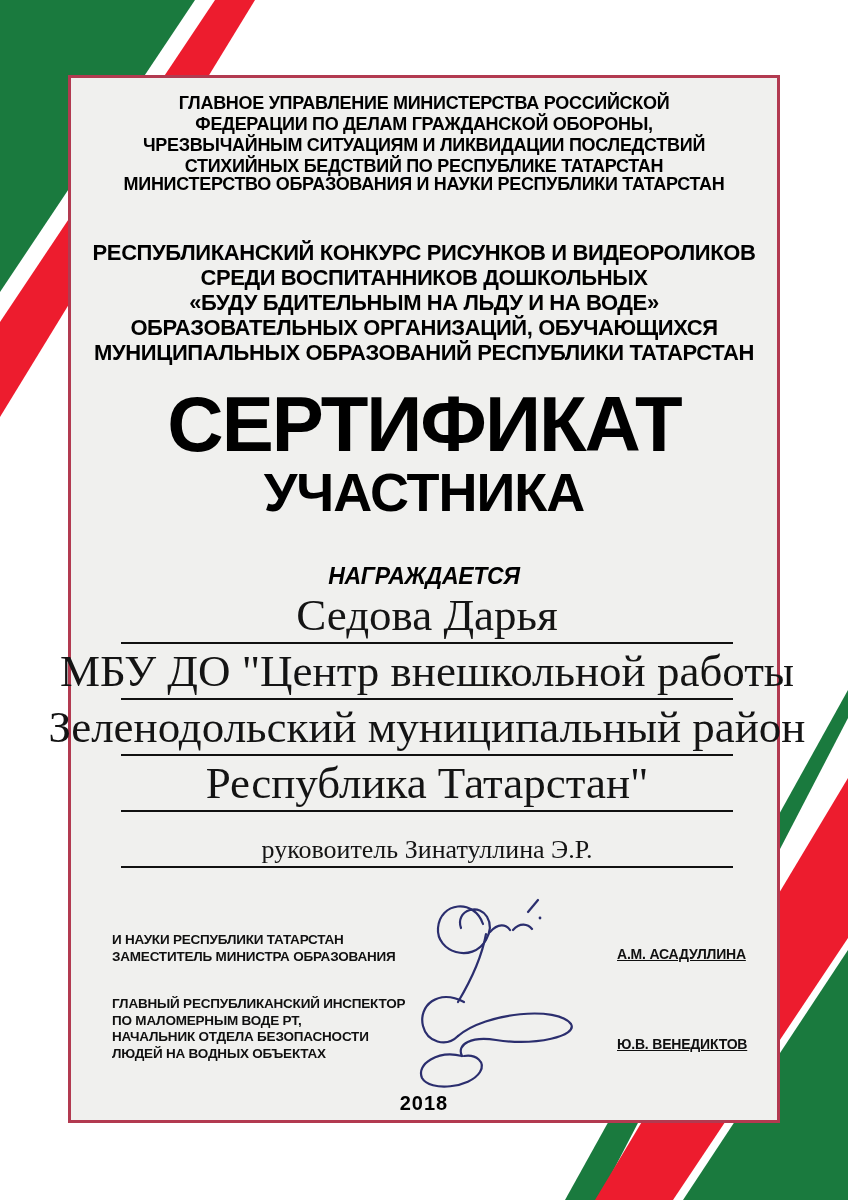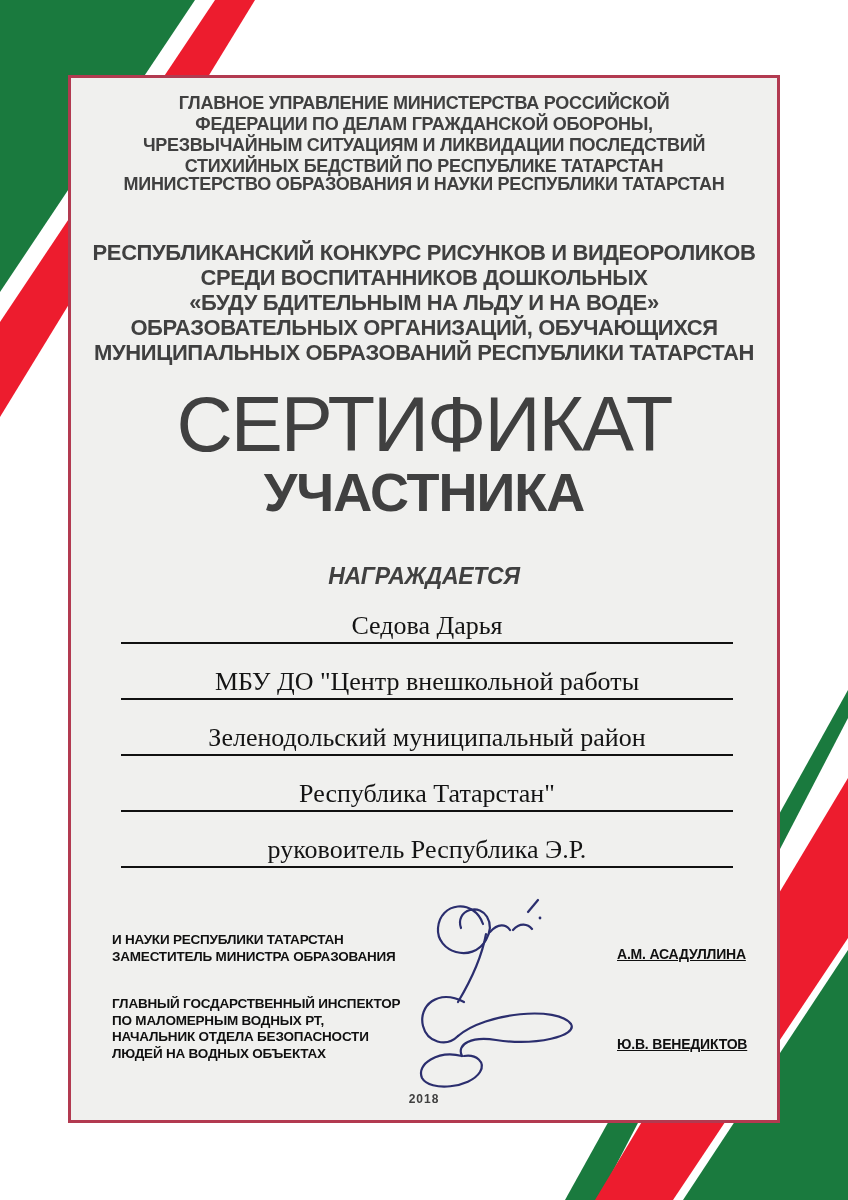--- a/index.html
+++ b/index.html
@@ -6,45 +6,45 @@
   body{width:848px;height:1200px;background:#ffffff;overflow:hidden;position:relative;
        font-family:"Liberation Sans", sans-serif;}
   .page{position:absolute;left:0;top:0;width:848px;height:1200px;overflow:hidden;}
 
   
   .decor{position:absolute;left:0;top:0;width:848px;height:1200px;z-index:0;}
 
   
   .panel{position:absolute;left:68px;top:75px;width:712px;height:1048px;box-sizing:border-box;
          background:#f0f0ee;border:3px solid #b23a50;z-index:1;}
-  .blk{position:absolute;left:0;width:100%;text-align:center;color:#404040;}
+  .blk{position:absolute;left:0;width:100%;text-align:center;color:#000000;}
 
   .org{top:15px;font-size:18px;line-height:21px;font-weight:700;letter-spacing:-0.3px;}
   .ministry{top:96px;font-size:18px;line-height:21px;font-weight:700;letter-spacing:-0.3px;}
   .contest{top:146px;font-size:22px;line-height:25px;font-weight:700;letter-spacing:-0.4px;margin-top:16px;}
-  .cert-title{top:306px;font-size:78px;line-height:80px;font-weight:400;letter-spacing:-2px;}
+  .cert-title{top:306px;font-size:78px;line-height:80px;font-weight:700;letter-spacing:-2px;}
   .cert-subtitle{top:386px;font-size:54px;line-height:56px;font-weight:700;letter-spacing:-1px;}
   .awarded{top:485px;font-size:23px;line-height:26px;font-weight:700;letter-spacing:-0.3px;font-style:italic;}
 
   .fields{position:absolute;top:512px;left:50px;width:612px;}
   .field{display:flex;align-items:flex-end;justify-content:center;
          border-bottom:2px solid #111;height:53px;
-         font-family:"Liberation Serif", serif;font-size:26px;color:#141414;
+         font-family:"Liberation Serif", serif;font-size:45px;color:#141414;
          white-space:nowrap;padding-bottom:1px;}
   .field.first{height:51px;}
   .field.small{font-size:26px;}
 
   .sig-label{position:absolute;left:41px;font-size:13.5px;line-height:17px;font-weight:700;
              color:#101010;letter-spacing:-0.2px;}
   .sig-label.second{line-height:16.5px;}
   .sig-name{position:absolute;left:546px;font-size:14px;font-weight:700;color:#101010;
             letter-spacing:-0.2px;white-space:nowrap;text-decoration:underline;}
   .sig-draw{position:absolute;z-index:2;}
 
-  .year{top:1014px;font-size:12px;font-weight:700;letter-spacing:1px;}
+  .year{top:1014px;font-size:20px;font-weight:700;letter-spacing:1px;}
 </style>
 </head>
 <body>
 
 <div class="page">
 
   <svg class="decor" width="848" height="1200" viewBox="0 0 848 1200" aria-hidden="true">
     <polygon points="0,0 195,0 0,292" fill="#1a7a3e"></polygon>
     <polygon points="215,0 255,0 0,417 0,322" fill="#ed1c2e"></polygon>
     <polygon points="848,690 848,718 598,1200 565,1200" fill="#1a7a3e"></polygon>
@@ -73,32 +73,32 @@
 
     <div class="blk cert-title">СЕРТИФИКАТ</div>
     <div class="blk cert-subtitle">УЧАСТНИКА</div>
     <div class="blk awarded">НАГРАЖДАЕТСЯ</div>
 
     <div class="fields">
       <div class="field first">Седова Дарья</div>
       <div class="field">МБУ ДО "Центр внешкольной работы</div>
       <div class="field">Зеленодольский муниципальный район</div>
       <div class="field">Республика Татарстан"</div>
-      <div class="field small">руковоитель Республика Э.Р.</div>
+      <div class="field small">руковоитель Зинатуллина Э.Р.</div>
     </div>
 
     <div class="sig-label" style="top:853px;">
       <div>И НАУКИ РЕСПУБЛИКИ ТАТАРСТАН</div>
       <div>ЗАМЕСТИТЕЛЬ МИНИСТРА ОБРАЗОВАНИЯ</div>
     </div>
     <div class="sig-name" style="top:868px;">А.М. АСАДУЛЛИНА</div>
 
     <div class="sig-label second" style="top:918px;">
-      <div>ГЛАВНЫЙ ГОСДАРСТВЕННЫЙ ИНСПЕКТОР</div>
-      <div>ПО МАЛОМЕРНЫМ ВОДНЫХ РТ,</div>
+      <div>ГЛАВНЫЙ РЕСПУБЛИКАНСКИЙ ИНСПЕКТОР</div>
+      <div>ПО МАЛОМЕРНЫМ ВОДЕ РТ,</div>
       <div>НАЧАЛЬНИК ОТДЕЛА БЕЗОПАСНОСТИ</div>
       <div>ЛЮДЕЙ НА ВОДНЫХ ОБЪЕКТАХ</div>
     </div>
     <div class="sig-name" style="top:958px;">Ю.В. ВЕНЕДИКТОВ</div>
 
     <svg class="sig-draw" style="left:357px;top:812px;" width="140" height="118" viewBox="0 0 140 118" aria-hidden="true">
       <g fill="none" stroke="#2b2e6e" stroke-width="2.2" stroke-linecap="round">
         <path d="M55,34 C46,8 12,12 10,38 C8,62 44,74 58,50 C68,32 56,16 42,20 C34,22 30,30 33,38"></path>
         <path d="M58,44 C54,66 42,92 30,112"></path>
         <path d="M62,42 C70,33 78,34 82,40 M85,40 C92,32 100,34 104,39"></path>

